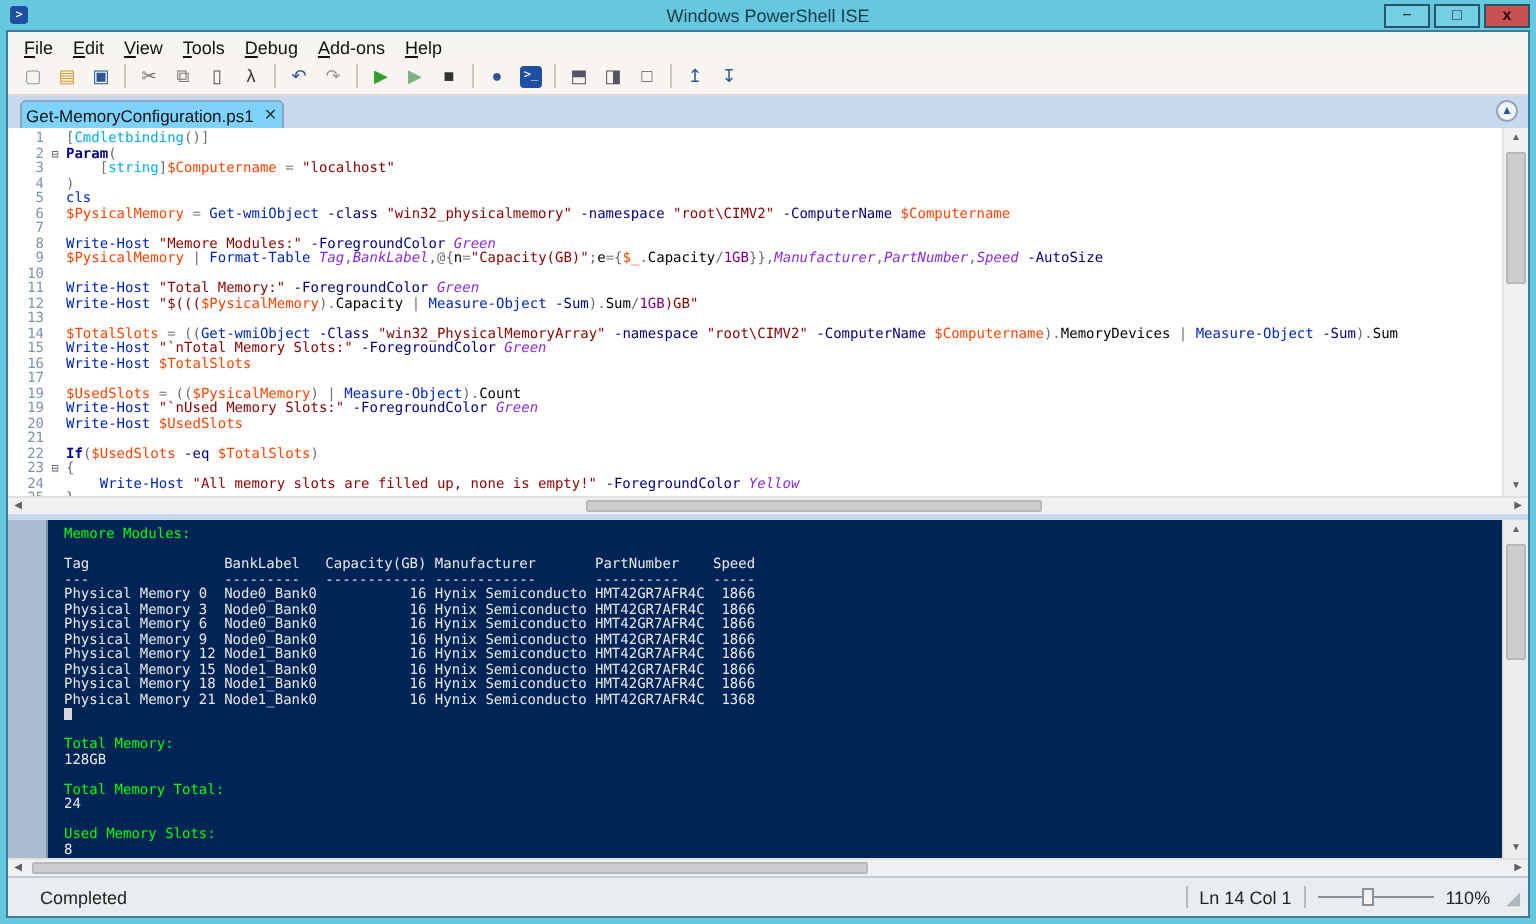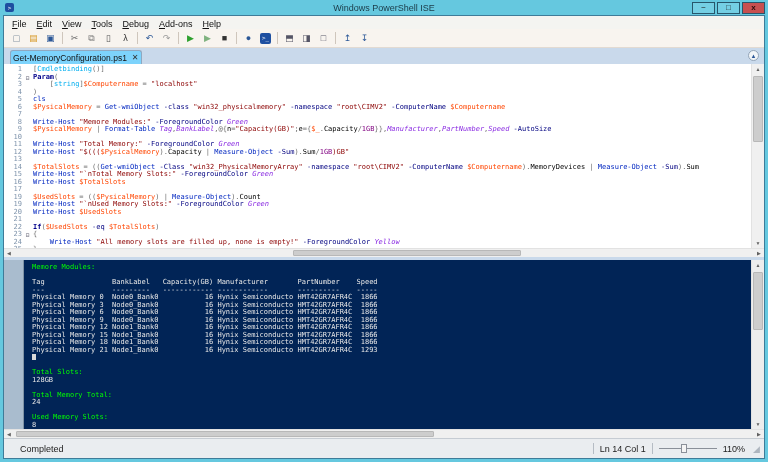--- a/index.html
+++ b/index.html
@@ -196,24 +196,24 @@
             <div class="con-l"></div>
             <div class="con-l">Tag                BankLabel   Capacity(GB) Manufacturer       PartNumber    Speed</div>
             <div class="con-l">---                ---------   ------------ ------------       ----------    -----</div>
             <div class="con-l">Physical Memory 0  Node0_Bank0           16 Hynix Semiconducto HMT42GR7AFR4C  1866</div>
             <div class="con-l">Physical Memory 3  Node0_Bank0           16 Hynix Semiconducto HMT42GR7AFR4C  1866</div>
             <div class="con-l">Physical Memory 6  Node0_Bank0           16 Hynix Semiconducto HMT42GR7AFR4C  1866</div>
             <div class="con-l">Physical Memory 9  Node0_Bank0           16 Hynix Semiconducto HMT42GR7AFR4C  1866</div>
             <div class="con-l">Physical Memory 12 Node1_Bank0           16 Hynix Semiconducto HMT42GR7AFR4C  1866</div>
             <div class="con-l">Physical Memory 15 Node1_Bank0           16 Hynix Semiconducto HMT42GR7AFR4C  1866</div>
             <div class="con-l">Physical Memory 18 Node1_Bank0           16 Hynix Semiconducto HMT42GR7AFR4C  1866</div>
-            <div class="con-l">Physical Memory 21 Node1_Bank0           16 Hynix Semiconducto HMT42GR7AFR4C  1293</div>
+            <div class="con-l">Physical Memory 21 Node1_Bank0           16 Hynix Semiconducto HMT42GR7AFR4C  1368</div>
             <div class="con-l"><span class="cursor-block"></span></div>
             <div class="con-l"></div>
-            <div class="con-l g">Total Slots:</div>
+            <div class="con-l g">Total Memory:</div>
             <div class="con-l">128GB</div>
             <div class="con-l"></div>
             <div class="con-l g">Total Memory Total:</div>
             <div class="con-l">24</div>
             <div class="con-l"></div>
             <div class="con-l g">Used Memory Slots:</div>
             <div class="con-l">8</div>
           </div>
         <div class="vsb">
           <div class="arr">▲</div>

